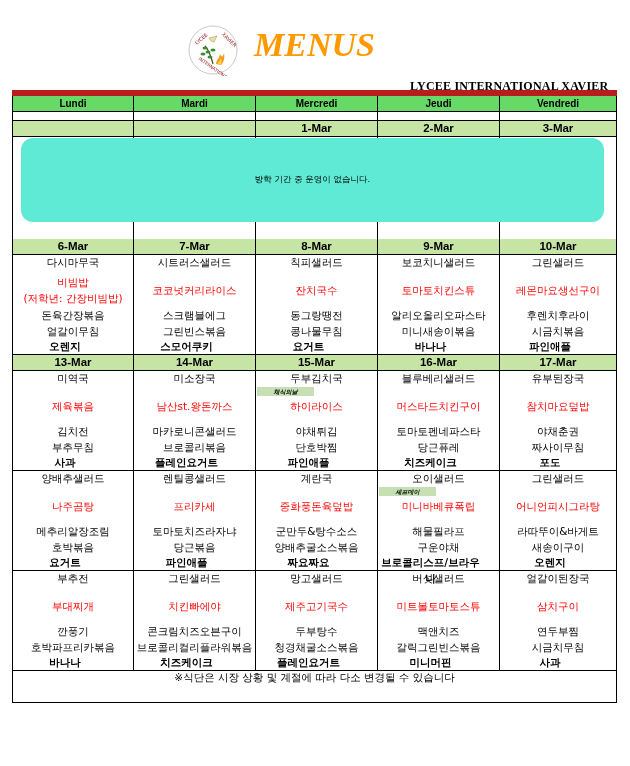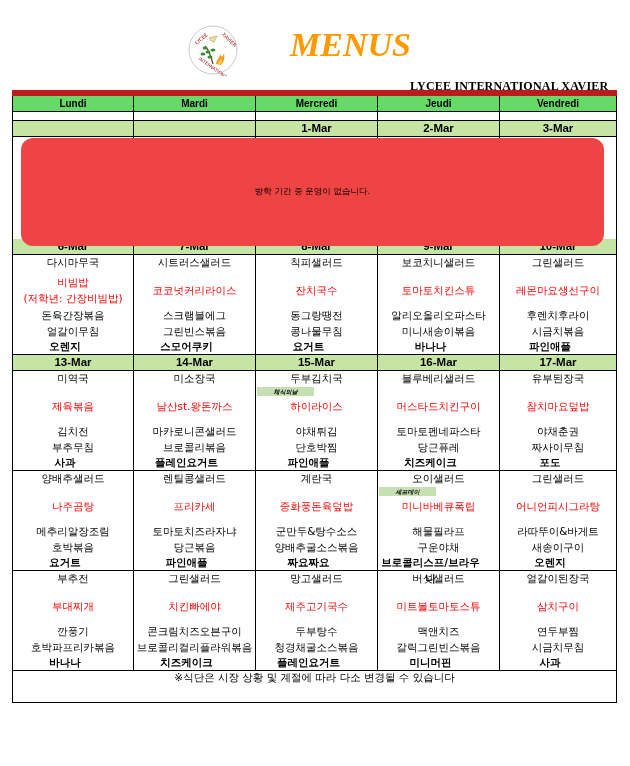--- a/index.html
+++ b/index.html
@@ -1,37 +1,37 @@
 <!DOCTYPE html>
 <html><head>
   <meta charset="utf-8">
   <style>
     html, body { margin: 0; padding: 0; background: #ffffff; }
     body { width: 630px; height: 766px; position: relative; overflow: hidden;
            font-family: "DejaVu Sans", sans-serif; color: #000; }
     .logo { position: absolute; left: 187px; top: 24px; width: 52px; height: 52px; }
     .title { position: absolute; left: 254px; top: 26px; font-family: "Liberation Serif", serif;
-             font-style: italic; font-weight: bold; font-size: 34px; color: #FF9900; letter-spacing: 0px; margin-left: 36px; }
+             font-style: italic; font-weight: bold; font-size: 34px; color: #FF9900; letter-spacing: 0px; }
     .school { position: absolute; left: 410px; top: 79px; font-family: "Liberation Serif", serif;
               font-weight: bold; font-size: 12px; letter-spacing: 0.2px; }
     table.menu { position: absolute; left: 12px; top: 90px; border-collapse: collapse;
                  table-layout: fixed; width: 604px; }
     table.menu td { border-left: 1px solid #000; border-right: 1px solid #000; padding: 0;
                     text-align: center; vertical-align: top; }
     .hdr td { background: #66D966; height: 15px; border-top: 6px solid #b91c1c; border-bottom: 1px solid #000;
               font-family: "Liberation Sans", sans-serif; font-weight: bold; font-size: 10px;
               line-height: 15px; transform-origin: center; }
     .blank td { height: 8px; border-bottom: 1px solid #000; }
     .date td { background: #C6E5A5; height: 15px; border-bottom: 1px solid #000;
                font-family: "Liberation Sans", sans-serif; font-weight: bold; font-size: 11.5px; line-height: 15px; }
     .closed td { height: 102px; border-bottom: none; position: relative; }
     .content td { height: 99px; border-bottom: 1px solid #000; position: relative; font-size: 10.5px; margin-top: 24px; }
     .foot td { height: 31px; border-bottom: 1px solid #000; text-align: left; vertical-align: middle;
                font-size: 10.5px; padding-left: 2px; margin-top: 12px; }
-    .notice { position: absolute; left: 21px; top: 138px; width: 583px; height: 108px; background: #ef4444;
+    .notice { position: absolute; left: 21px; top: 138px; width: 583px; height: 84px; background: #5eead4;
               border-radius: 12px; display: flex; align-items: center; justify-content: center; font-size: 8.5px; }
     .cell { position: relative; width: 100%; height: 99px; }
     .l1 { position: absolute; top: 0; left: 0; right: 0; line-height: 15px; }
     .main { position: absolute; top: 22px; left: 0; right: 0; height: 26px; display: flex; flex-direction: column;
             justify-content: center; color: #FF0000; line-height: 16px; }
     .l3 { position: absolute; top: 53px; left: 0; right: 0; line-height: 15.5px; }
     .l4 { position: absolute; top: 69px; left: 0; right: 0; line-height: 15.5px; }
     .l5 { position: absolute; top: 84px; left: 0; right: 16px; line-height: 15.5px; font-weight: bold; }
     .tag { position: absolute; top: 16px; left: 1px; width: 57px; height: 9px; background: #C6E0B4;
            font-size: 6px; font-weight: bold; font-style: italic; line-height: 9px; text-align: center; }

